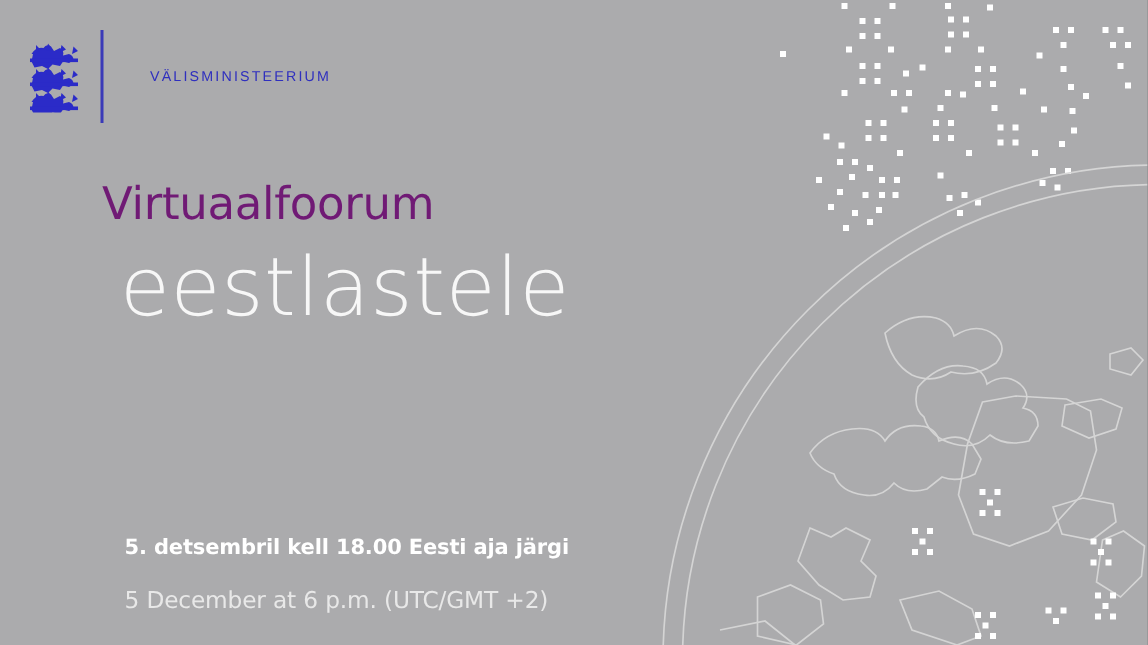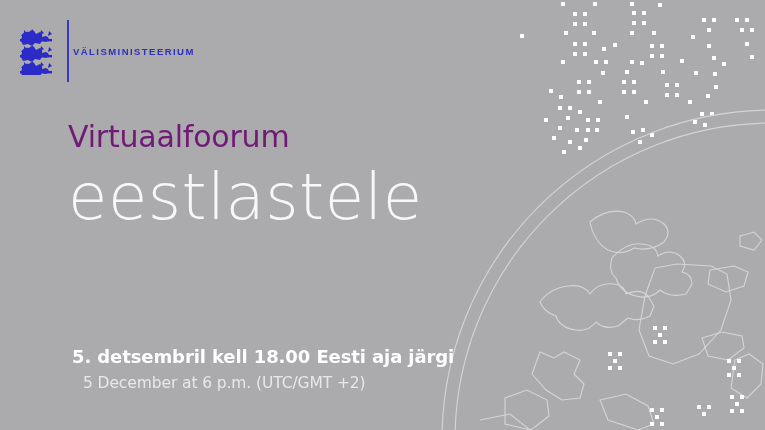--- a/index.html
+++ b/index.html
@@ -40,24 +40,24 @@
     display: block;
   }
   .logo-divider {
     width: 2px;
     height: 62px;
     background: #3434b8;
     margin-left: 11px;
     opacity: .95;
   }
   .ministry-name {
-    margin-left: 4px;
+    margin-left: 31px;
     color: #2f2fbe;
     font-size: 9.5px;
-    font-weight: 700;
+    font-weight: 400;
     letter-spacing: 1.45px;
     white-space: nowrap;
     font-family: "Liberation Sans", sans-serif;
   }
 
   
   .headline-block {
     position: absolute;
     left: 68px;
     top: 122px;
@@ -68,46 +68,46 @@
     font-size: 30px;
     font-weight: 400;
     letter-spacing: -0.2px;
     line-height: 1;
     font-family: "DejaVu Sans", sans-serif;
     margin: 0 0 14px 0;
     white-space: nowrap;
   }
   .headline {
     color: #f7f7f7;
-    font-size: 64px;
+    font-size: 54px;
     font-weight: 300;
     line-height: 0.98;
     letter-spacing: 0.5px;
-    margin: 0;
+    margin: 12px;
     font-family: "DejaVu Sans", sans-serif;
   }
   .headline-line {
     display: block;
     white-space: nowrap;
   }
 
   
   .date-block {
     position: absolute;
     left: 68px;
     top: 341px;
     width: 420px;
   }
   .date-et {
     color: #ffffff;
-    font-size: 18px;
+    font-size: 14px;
     font-weight: 700;
     letter-spacing: -0.1px;
     line-height: 1.35;
-    margin: 4px;
+    margin: 15px;
     white-space: nowrap;
     font-family: "DejaVu Sans", sans-serif;
   }
   .date-en {
     color: #e8e8e8;
     font-size: 15.5px;
     font-weight: 400;
     letter-spacing: -0.1px;
     line-height: 1.35;
     margin: 2px 0 0 15px;

